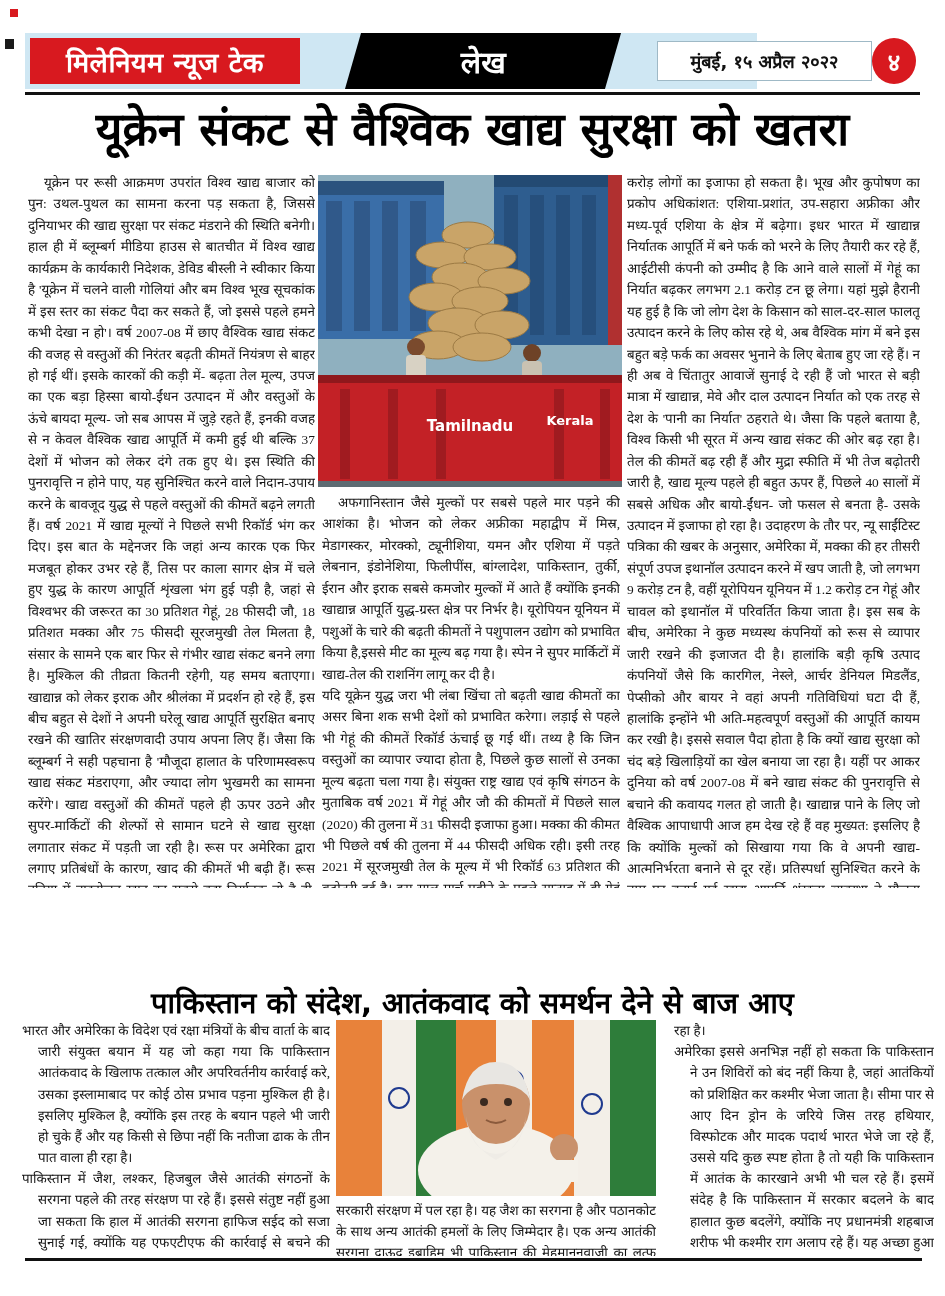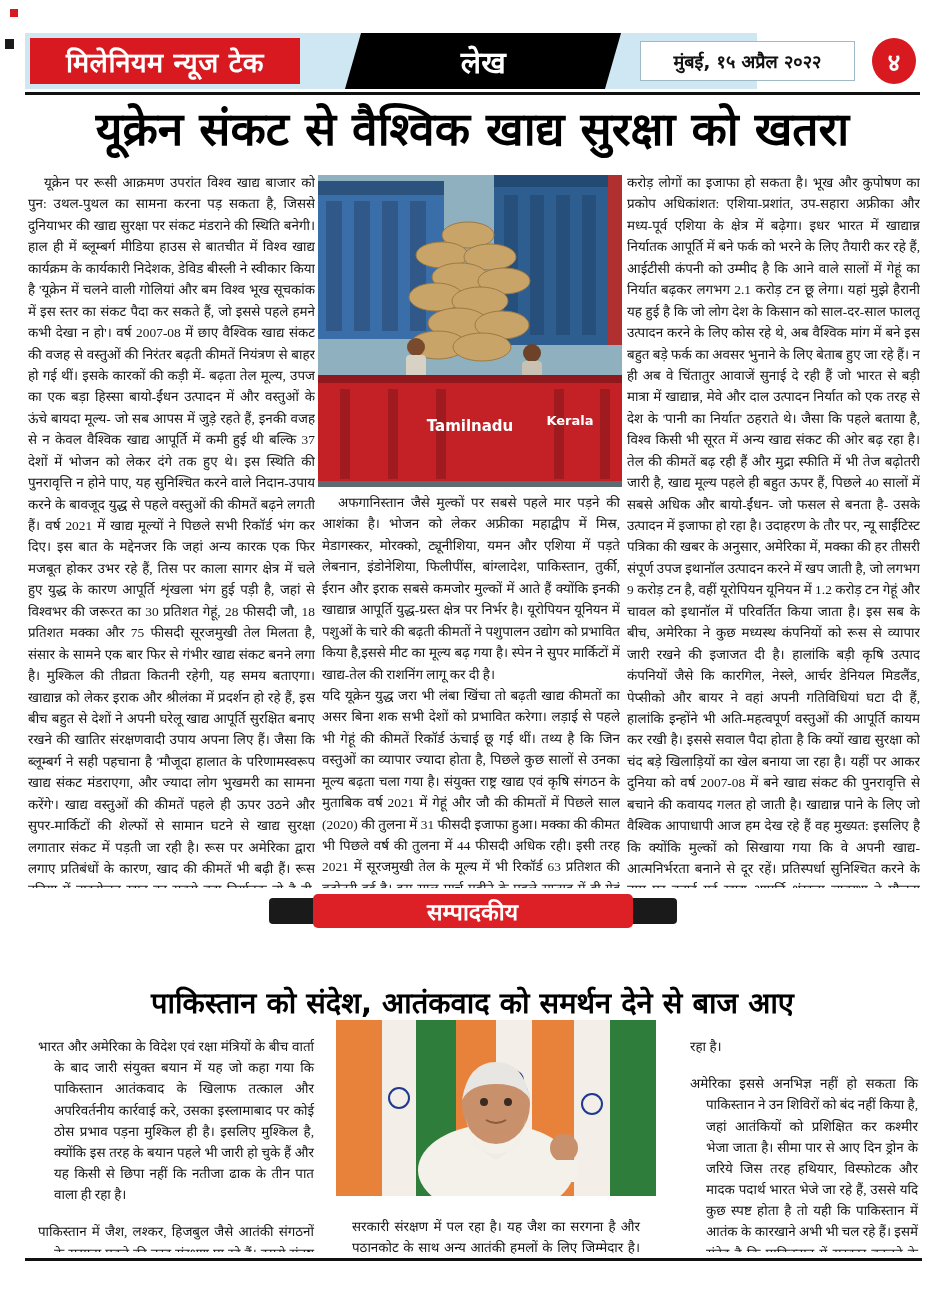--- a/index.html
+++ b/index.html
@@ -14,21 +14,21 @@
   
   .band { position:absolute; left:25px; top:33px; width:732px; height:56px; background:#cfe7f3; }
   .masthead { position:absolute; left:5px; top:5px; width:270px; height:46px; background:#d8191f;
               display:flex; align-items:center; justify-content:center;
               font-family:"DejaVu Sans","Liberation Sans",sans-serif; font-weight:700;
               color:#ffffff; font-size:27px; letter-spacing:.5px; }
   .section-flag { position:absolute; left:328px; top:0; width:260px; height:56px; background:#000000;
                   transform:skewX(-16deg); display:flex; align-items:center; justify-content:center; }
   .section-flag span { transform:skewX(16deg); color:#ffffff; font-weight:700; font-size:30px;
                        font-family:"DejaVu Sans","Liberation Sans",sans-serif; }
-  .dateline { position:absolute; left:615px; top:8px; width:215px; height:40px; background:#ffffff;
+  .dateline { position:absolute; left:632px; top:8px; width:215px; height:40px; background:#ffffff;
               border:1px solid #9fb9c6; display:flex; align-items:center; justify-content:center;
               font-family:"DejaVu Sans","Liberation Sans",sans-serif; font-weight:700; font-size:18px; color:#111; }
   .page-circle { position:absolute; left:847px; top:5px; width:44px; height:46px; border-radius:50%;
                  background:#d8191f; color:#fff; display:flex; align-items:center; justify-content:center;
                  font-family:"DejaVu Sans","Liberation Sans",sans-serif; font-weight:700; font-size:24px; }
   .header-rule { position:absolute; left:25px; top:92px; width:895px; height:3px; background:#111; }
 
   
   .headline { position:absolute; left:0; top:100px; width:945px; text-align:center;
               font-family:"DejaVu Sans","Liberation Sans",sans-serif; font-weight:700;
@@ -51,21 +51,21 @@
   .ribbon .pill { width:320px; height:34px; background:#dd1f26; margin:0 -14px; z-index:2; border-radius:5px;
                   display:flex; align-items:center; justify-content:center; color:#fff;
                   font-family:"DejaVu Sans","Liberation Sans",sans-serif; font-weight:700; font-size:23px; }
 
   .ed-headline { position:absolute; left:0; top:934px; width:945px; text-align:center;
                  font-family:"DejaVu Sans","Liberation Sans",sans-serif; font-weight:700;
                  font-size:29px; color:#000;margin-top:48px; }
 
   
   .ed-col { position:absolute; overflow:hidden; text-align:justify; font-size:13.4px; line-height:1.58; color:#151515; }
-  .ed-col p { padding-left:16px; text-indent:-16px; margin:16px; }
+  .ed-col p { padding-left:16px; text-indent:-16px; margin:0; }
   .e-left  { left:22px;  top:1020px; width:308px; height:232px; }
   .e-mid   { left:336px; top:1200px; width:320px; height:56px; }
   .e-mid p { padding-left:0; text-indent:0; }
   .e-right { left:674px; top:1020px; width:260px; height:232px; }
 
   .photo2 { position:absolute; left:336px; top:1020px; width:320px; height:176px; overflow:hidden; background:#d7d2cc; }
   .photo2 svg { display:block; }
 
   .bottom-rule { position:absolute; left:25px; top:1258px; width:897px; height:3px; background:#111; }
 </style>
@@ -147,25 +147,20 @@
 
   <div class="col a-mid">
     <p>अफगानिस्तान जैसे मुल्कों पर सबसे पहले मार पड़ने की आशंका है। भोजन को लेकर अफ्रीका महाद्वीप में मिस्र, मेडागस्कर, मोरक्को, ट्यूनीशिया, यमन और एशिया में पड़ते लेबनान, इंडोनेशिया, फिलीपींस, बांग्लादेश, पाकिस्तान, तुर्की, ईरान और इराक सबसे कमजोर मुल्कों में आते हैं क्योंकि इनकी खाद्यान्न आपूर्ति युद्ध-ग्रस्त क्षेत्र पर निर्भर है। यूरोपियन यूनियन में पशुओं के चारे की बढ़ती कीमतों ने पशुपालन उद्योग को प्रभावित किया है,इससे मीट का मूल्य बढ़ गया है। स्पेन ने सुपर मार्किटों में खाद्य-तेल की राशनिंग लागू कर दी है।</p>
     <p class="flush">यदि यूक्रेन युद्ध जरा भी लंबा खिंचा तो बढ़ती खाद्य कीमतों का असर बिना शक सभी देशों को प्रभावित करेगा। लड़ाई से पहले भी गेहूं की कीमतें रिकॉर्ड ऊंचाई छू गई थीं। तथ्य है कि जिन वस्तुओं का व्यापार ज्यादा होता है, पिछले कुछ सालों से उनका मूल्य बढ़ता चला गया है। संयुक्त राष्ट्र खाद्य एवं कृषि संगठन के मुताबिक वर्ष 2021 में गेहूं और जौ की कीमतों में पिछले साल (2020) की तुलना में 31 फीसदी इजाफा हुआ। मक्का की कीमत भी पिछले वर्ष की तुलना में 44 फीसदी अधिक रही। इसी तरह 2021 में सूरजमुखी तेल के मूल्य में भी रिकॉर्ड 63 प्रतिशत की बढ़ोतरी हुई है। इस साल मार्च महीने के पहले सप्ताह में ही गेहूं की कीमतों ने वह स्तर छू लिया, जो 2008 के खाद्य संकट के वक्त रहा था। विश्व खाद्य संगठन के दो अनुमानों के अनुसार, पहले से ऊंचाई छू गए इन मूल्यों में और 22 प्रतिशत वृद्धि होने की आशंका है, इससे वर्ष 2022-23 में कुपोषितों की संख्या में आगे 80 लाख से 1.3</p>
   </div>
 
   <div class="col a-right">
     <p class="flush">करोड़ लोगों का इजाफा हो सकता है। भूख और कुपोषण का प्रकोप अधिकांशत: एशिया-प्रशांत, उप-सहारा अफ्रीका और मध्य-पूर्व एशिया के क्षेत्र में बढ़ेगा। इधर भारत में खाद्यान्न निर्यातक आपूर्ति में बने फर्क को भरने के लिए तैयारी कर रहे हैं, आईटीसी कंपनी को उम्मीद है कि आने वाले सालों में गेहूं का निर्यात बढ़कर लगभग 2.1 करोड़ टन छू लेगा। यहां मुझे हैरानी यह हुई है कि जो लोग देश के किसान को साल-दर-साल फालतू उत्पादन करने के लिए कोस रहे थे, अब वैश्विक मांग में बने इस बहुत बड़े फर्क का अवसर भुनाने के लिए बेताब हुए जा रहे हैं। न ही अब वे चिंतातुर आवाजें सुनाई दे रही हैं जो भारत से बड़ी मात्रा में खाद्यान्न, मेवे और दाल उत्पादन निर्यात को एक तरह से देश के 'पानी का निर्यात' ठहराते थे। जैसा कि पहले बताया है, विश्व किसी भी सूरत में अन्य खाद्य संकट की ओर बढ़ रहा है। तेल की कीमतें बढ़ रही हैं और मुद्रा स्फीति में भी तेज बढ़ोतरी जारी है, खाद्य मूल्य पहले ही बहुत ऊपर हैं, पिछले 40 सालों में सबसे अधिक और बायो-ईंधन- जो फसल से बनता है- उसके उत्पादन में इजाफा हो रहा है। उदाहरण के तौर पर, न्यू साईंटिस्ट पत्रिका की खबर के अनुसार, अमेरिका में, मक्का की हर तीसरी संपूर्ण उपज इथानॉल उत्पादन करने में खप जाती है, जो लगभग 9 करोड़ टन है, वहीं यूरोपियन यूनियन में 1.2 करोड़ टन गेहूं और चावल को इथानॉल में परिवर्तित किया जाता है। इस सब के बीच, अमेरिका ने कुछ मध्यस्थ कंपनियों को रूस से व्यापार जारी रखने की इजाजत दी है। हालांकि बड़ी कृषि उत्पाद कंपनियों जैसे कि कारगिल, नेस्ले, आर्चर डेनियल मिडलैंड, पेप्सीको और बायर ने वहां अपनी गतिविधियां घटा दी हैं, हालांकि इन्होंने भी अति-महत्वपूर्ण वस्तुओं की आपूर्ति कायम कर रखी है। इससे सवाल पैदा होता है कि क्यों खाद्य सुरक्षा को चंद बड़े खिलाड़ियों का खेल बनाया जा रहा है। यहीं पर आकर दुनिया को वर्ष 2007-08 में बने खाद्य संकट की पुनरावृत्ति से बचाने की कवायद गलत हो जाती है। खाद्यान्न पाने के लिए जो वैश्विक आपाधापी आज हम देख रहे हैं वह मुख्यत: इसलिए है कि क्योंकि मुल्कों को सिखाया गया कि वे अपनी खाद्य-आत्मनिर्भरता बनाने से दूर रहें। प्रतिस्पर्धा सुनिश्चित करने के नाम पर बनाई गई खाद्य आपूर्ति शृंखला व्यवस्था ने मौजूदा संकट पैदा किया है। इस विपत्ति से सबक लेते हुए, अपनी निर्भरता बाहरी मंडियों पर घटाने और कृषि को व्यवहार्य बनाने की फौरी जरूरत है। हम डॉ. एमएस स्वामीनाथन के ये शब्द न भूलें 'राष्ट्रों का भविष्य खाद्यान्न से है... न कि बंदूक से'।</p>
   </div>
 
-  <div class="ribbon">
-    <div class="end"></div>
-    <div class="pill">सम्पादकीय</div>
-    <div class="end"></div>
-  </div>
 
   <h2 class="ed-headline">पाकिस्तान को संदेश, आतंकवाद को समर्थन देने से बाज आए</h2>
 
   <div class="ed-col e-left">
     <p>भारत और अमेरिका के विदेश एवं रक्षा मंत्रियों के बीच वार्ता के बाद जारी संयुक्त बयान में यह जो कहा गया कि पाकिस्तान आतंकवाद के खिलाफ तत्काल और अपरिवर्तनीय कार्रवाई करे, उसका इस्लामाबाद पर कोई ठोस प्रभाव पड़ना मुश्किल ही है। इसलिए मुश्किल है, क्योंकि इस तरह के बयान पहले भी जारी हो चुके हैं और यह किसी से छिपा नहीं कि नतीजा ढाक के तीन पात वाला ही रहा है।</p>
     <p>पाकिस्तान में जैश, लश्कर, हिजबुल जैसे आतंकी संगठनों के सरगना पहले की तरह संरक्षण पा रहे हैं। इससे संतुष्ट नहीं हुआ जा सकता कि हाल में आतंकी सरगना हाफिज सईद को सजा सुनाई गई, क्योंकि यह एफएटीएफ की कार्रवाई से बचने की चाल ही लगती है। अमेरिका को यह देखना चाहिए कि मुंबई हमले की साजिश रचने के मामले में इस आतंकी सरगना के खिलाफ कोई कार्रवाई क्यों नहीं हो रही है?</p>
 
   </div>
 
   <figure class="photo2">

